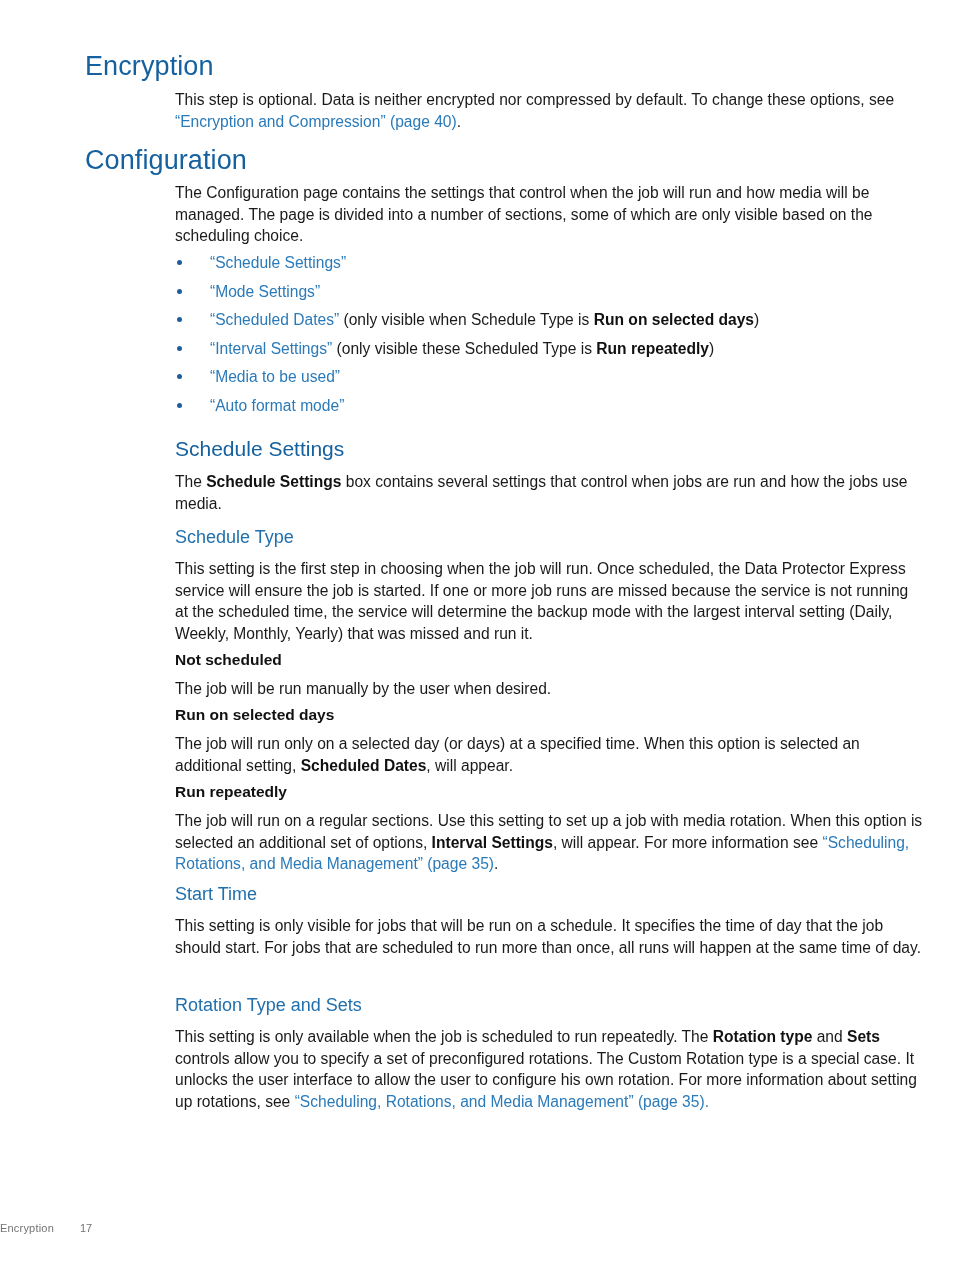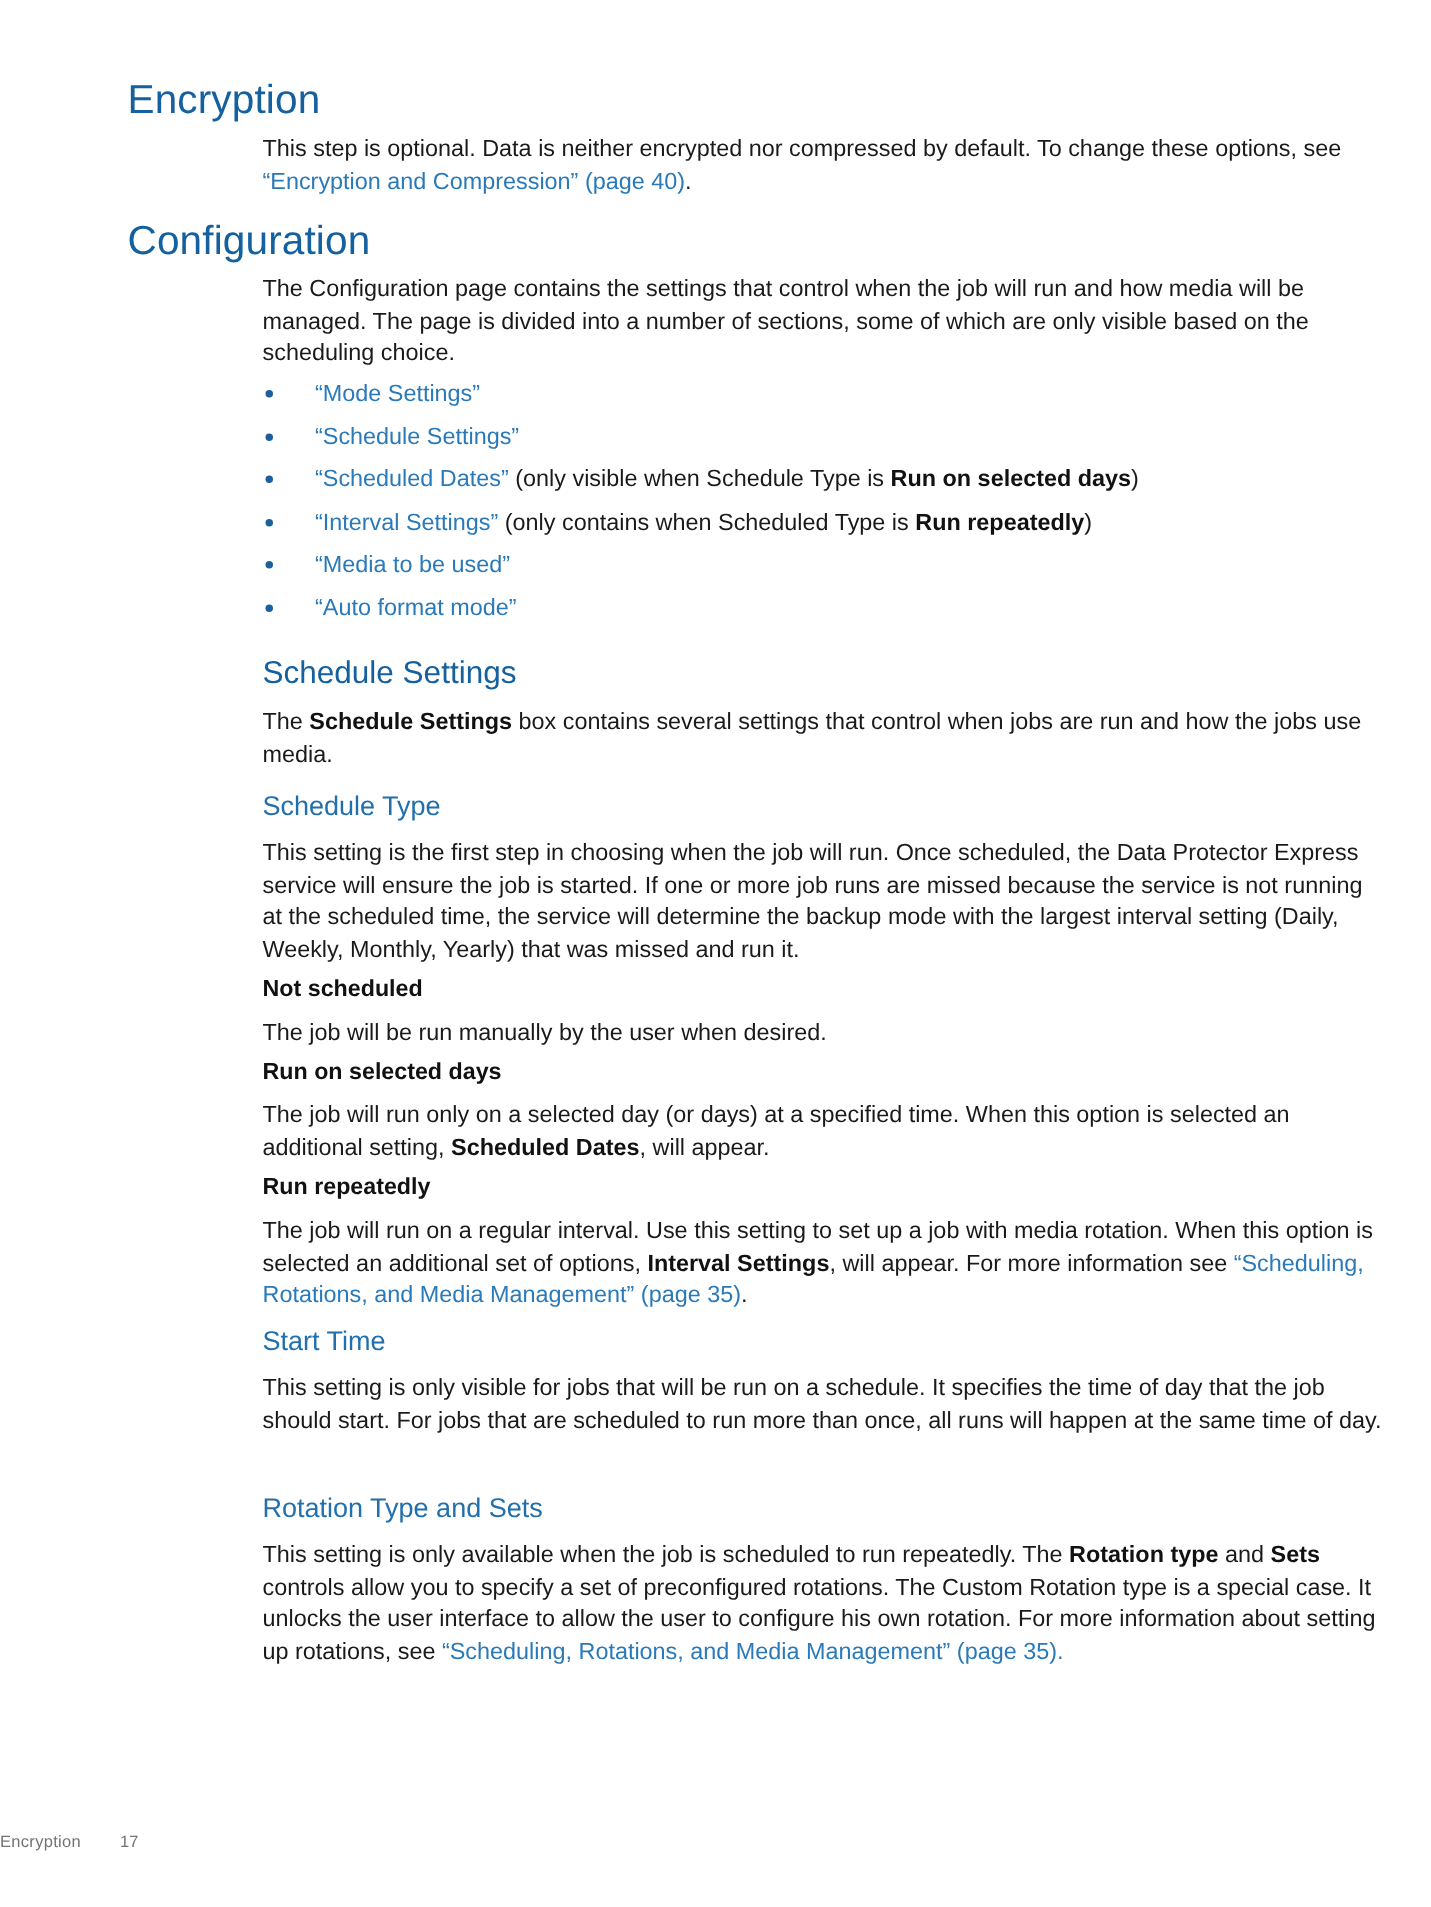--- a/index.html
+++ b/index.html
@@ -128,30 +128,30 @@
 
   <h1 class="h1" style="top:146px;">Configuration</h1>
 
   <div class="body-block" style="top:182px;">
     <p>The Configuration page contains the settings that control when the job will run and how media will be managed. The page is divided into a number of sections, some of which are only visible based on the scheduling choice.</p>
   </div>
 
   <div class="body-block" style="top:252px;">
     <ul class="bullets">
       <li>
+        <span class="dot"></span><a class="link" href="#">“Schedule Settings”</a><span></span><b></b><span></span>
+      </li>
+      <li>
         <span class="dot"></span><a class="link" href="#">“Mode Settings”</a><span></span><b></b><span></span>
       </li>
       <li>
-        <span class="dot"></span><a class="link" href="#">“Schedule Settings”</a><span></span><b></b><span></span>
-      </li>
-      <li>
         <span class="dot"></span><a class="link" href="#">“Scheduled Dates”</a><span> (only visible when Schedule Type is </span><b>Run on selected days</b><span>)</span>
       </li>
       <li>
-        <span class="dot"></span><a class="link" href="#">“Interval Settings”</a><span> (only contains when Scheduled Type is </span><b>Run repeatedly</b><span>)</span>
+        <span class="dot"></span><a class="link" href="#">“Interval Settings”</a><span> (only visible these Scheduled Type is </span><b>Run repeatedly</b><span>)</span>
       </li>
       <li>
         <span class="dot"></span><a class="link" href="#">“Media to be used”</a><span></span><b></b><span></span>
       </li>
       <li>
         <span class="dot"></span><a class="link" href="#">“Auto format mode”</a><span></span><b></b><span></span>
       </li>
     </ul>
   </div>
 
@@ -187,21 +187,21 @@
     <p>
       <span>The job will run only on a selected day (or days) at a specified time. When this option is selected an additional setting, </span><b>Scheduled Dates</b><span>, will appear.</span>
     </p>
   </div>
 
   <div class="body-block" style="top:782px;">
     <div class="runin">Run repeatedly</div>
   </div>
   <div class="body-block" style="top:810px;">
     <p>
-      <span>The job will run on a regular interval. Use this setting to set up a job with media rotation. When this option is selected an additional set of options, </span><b>Interval Settings</b><span>, will appear. For more information see </span><a class="link" href="#">“Scheduling, Rotations, and Media Management” (page 35)</a><span>.</span>
+      <span>The job will run on a regular sections. Use this setting to set up a job with media rotation. When this option is selected an additional set of options, </span><b>Interval Settings</b><span>, will appear. For more information see </span><a class="link" href="#">“Scheduling, Rotations, and Media Management” (page 35)</a><span>.</span>
     </p>
   </div>
 
   <div class="body-block" style="top:915px;">
     <p>This setting is only visible for jobs that will be run on a schedule. It specifies the time of day that the job should start. For jobs that are scheduled to run more than once, all runs will happen at the same time of day.</p>
   </div>
   <div class="body-block" style="top:885px;">
     <div class="h3">Start Time</div>
   </div>
 

